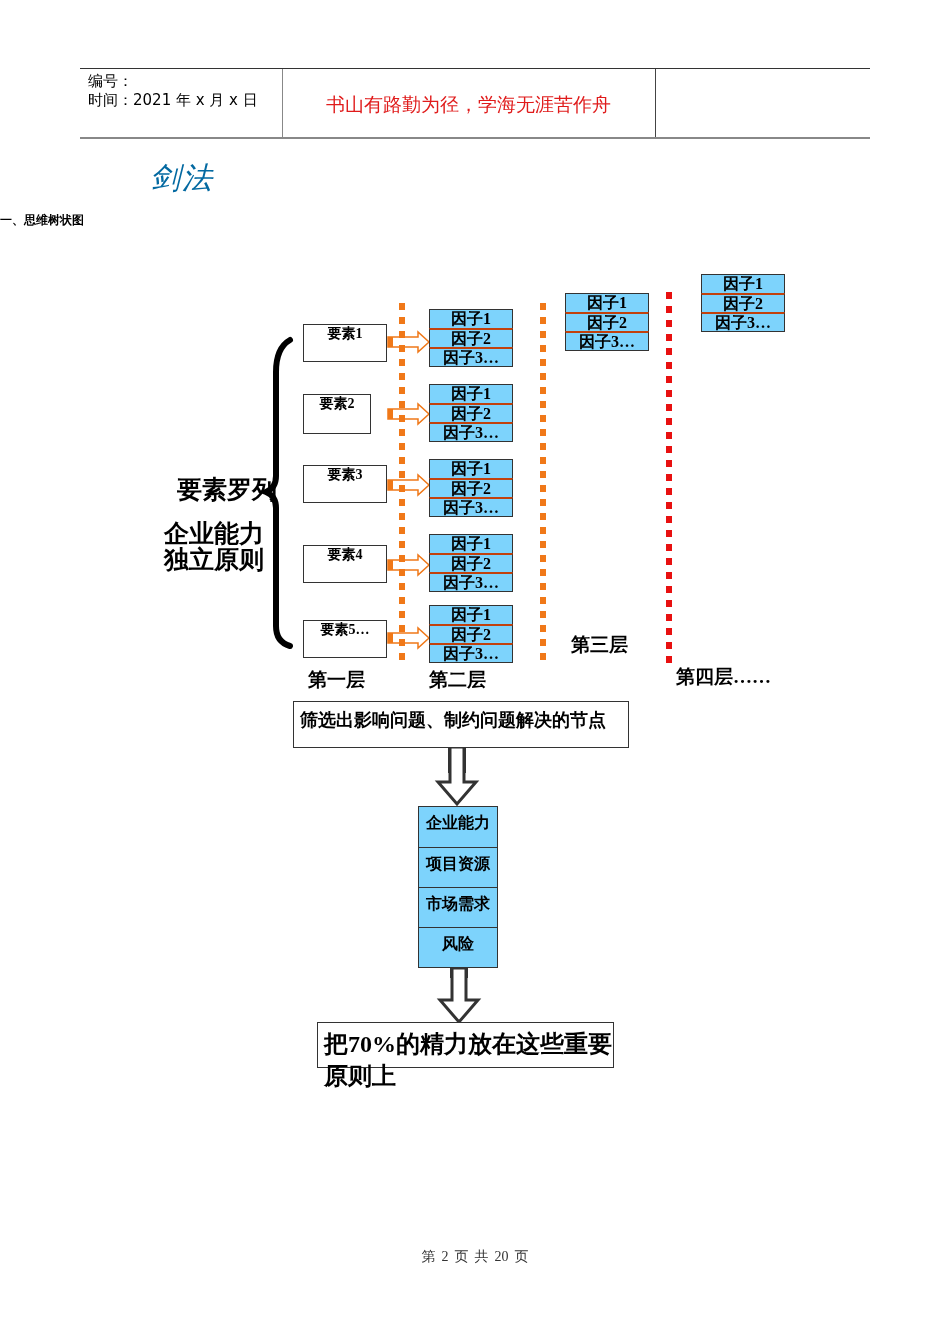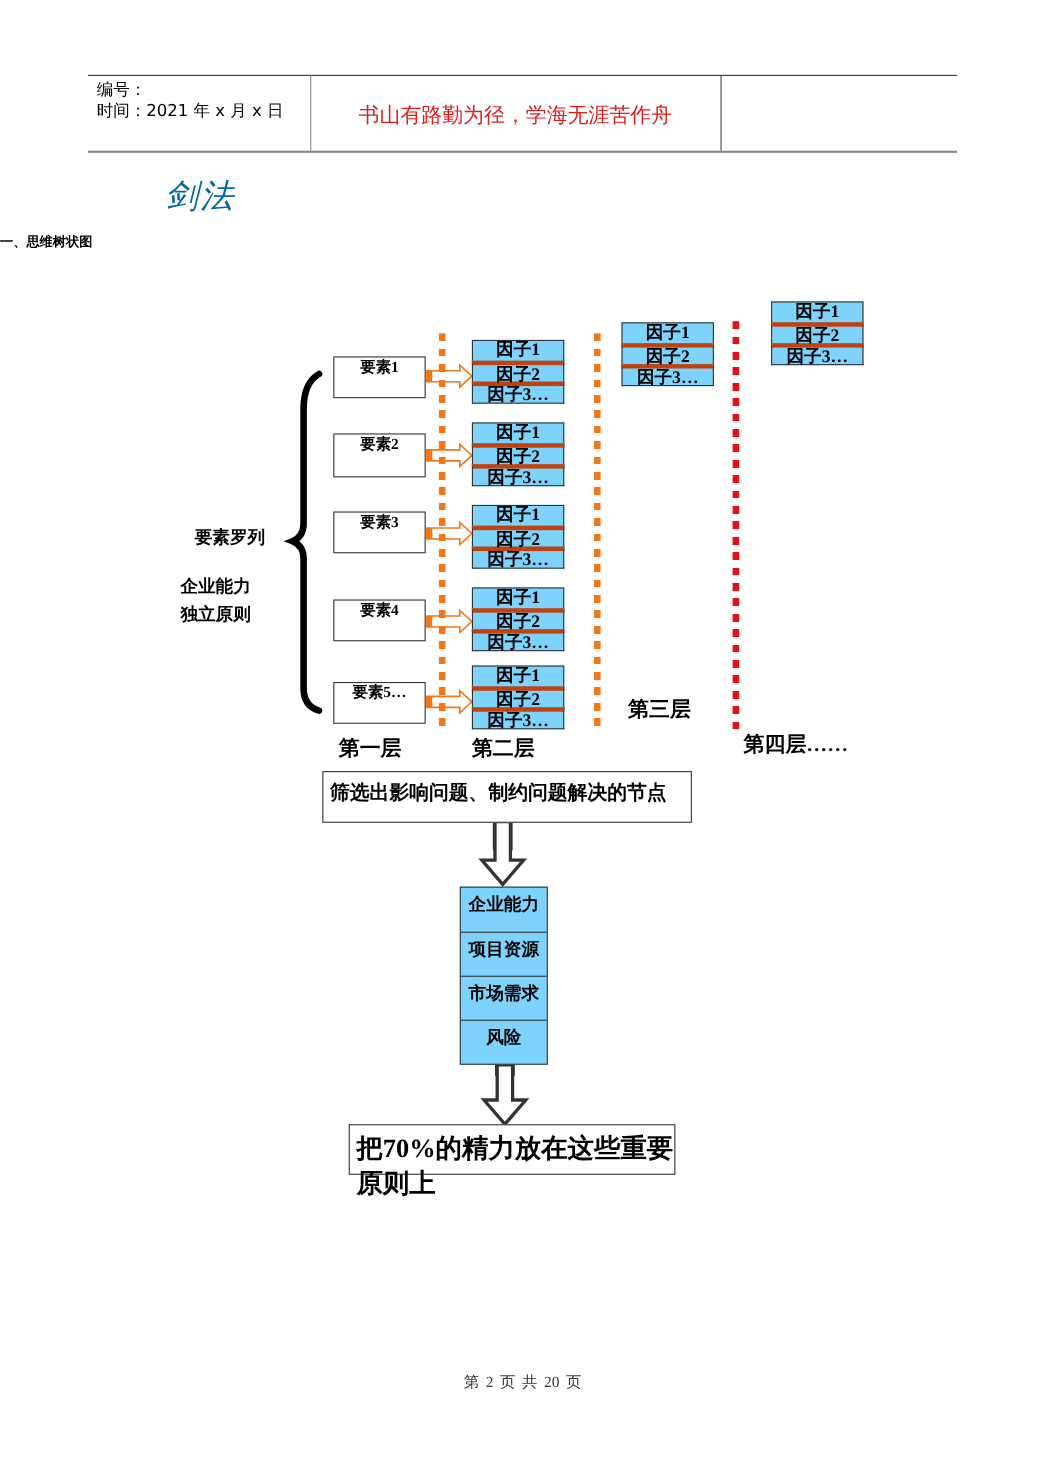--- a/index.html
+++ b/index.html
@@ -25,30 +25,30 @@
   .section-title span { margin-left: 0; }
 
   .box { position: absolute; background: #fff; border: 1px solid #333; box-sizing: border-box;
          font-family: "Liberation Serif", "DejaVu Serif", serif; font-weight: bold; font-size: 14px;
          display: flex; align-items: flex-start; justify-content: center; }
   .fstack { position: absolute; width: 84px; }
   .fstack .f { height: 20px; border: 1px solid #333; border-top-width: 1px; box-sizing: border-box;
                margin-top: -1px; text-align: center; font-family: "Liberation Serif", "DejaVu Serif", serif;
                font-weight: bold; font-size: 16px; line-height: 18px; background: #7dd3fc; }
   .fstack .f:first-child { margin-top: 0; }
-  .fstack .f + .f { border-top: 4px solid #c2410c; }
+  .fstack .f + .f { border-top: 2px solid #c2410c; }
 
   .dots { position: absolute; width: 6px; }
   .dot-orange { background: repeating-linear-gradient(to bottom, #f07818 0 7px, transparent 7px 14px); }
   .dot-red { background: repeating-linear-gradient(to bottom, #e81010 0 7px, transparent 7px 14px); }
 
   .layer-label { position: absolute; font-family: "Liberation Serif", "DejaVu Serif", serif;
                  font-weight: bold; font-size: 19px; }
   .side-label { position: absolute; font-family: "Liberation Serif", "DejaVu Serif", serif;
-                font-weight: bold; font-size: 16px; line-height: 26px; }
+                font-weight: bold; font-size: 25px; line-height: 26px; }
 
   .stack2 { position: absolute; left: 418px; top: 806px; width: 80px; border: 1px solid #333; box-sizing: border-box; background:#7dd3fc; }
   .stack2 .s { height: 40px; border-top: 1px solid #333; box-sizing: border-box;
                font-family: "Liberation Serif", "DejaVu Serif", serif; font-weight: bold; font-size: 16px;
                text-align: center; line-height: 32px; }
   .stack2 .s:first-child { border-top: none; }
 
   .footer { position: absolute; left: 0; width: 950px; top: 1248px; text-align: center;
             font-family: "Liberation Serif", "DejaVu Serif", serif; font-size: 14px; color: #333; padding-left: 290px; box-sizing: border-box; }
   .footer span { margin: 0 3px; }
@@ -96,21 +96,21 @@
   </g>
 </svg>
 
 <div class="dots dot-orange" style="left:399px;top:303px;height:362px;"></div>
 <div class="dots dot-orange" style="left:540px;top:303px;height:362px;"></div>
 <div class="dots dot-red" style="left:666px;top:292px;height:372px;"></div>
 
 <div class="box" style="left:303px;top:324px;width:84px;height:38px;">
     <span>要素1</span>
   </div>
-<div class="box" style="left:303px;top:394px;width:84px;height:40px;">
+<div class="box" style="left:303px;top:394px;width:68px;height:40px;">
     <span>要素2</span>
   </div>
 <div class="box" style="left:303px;top:465px;width:84px;height:38px;">
     <span>要素3</span>
   </div>
 <div class="box" style="left:303px;top:545px;width:84px;height:38px;">
     <span>要素4</span>
   </div>
 <div class="box" style="left:303px;top:620px;width:84px;height:38px;">
     <span>要素5…</span>

